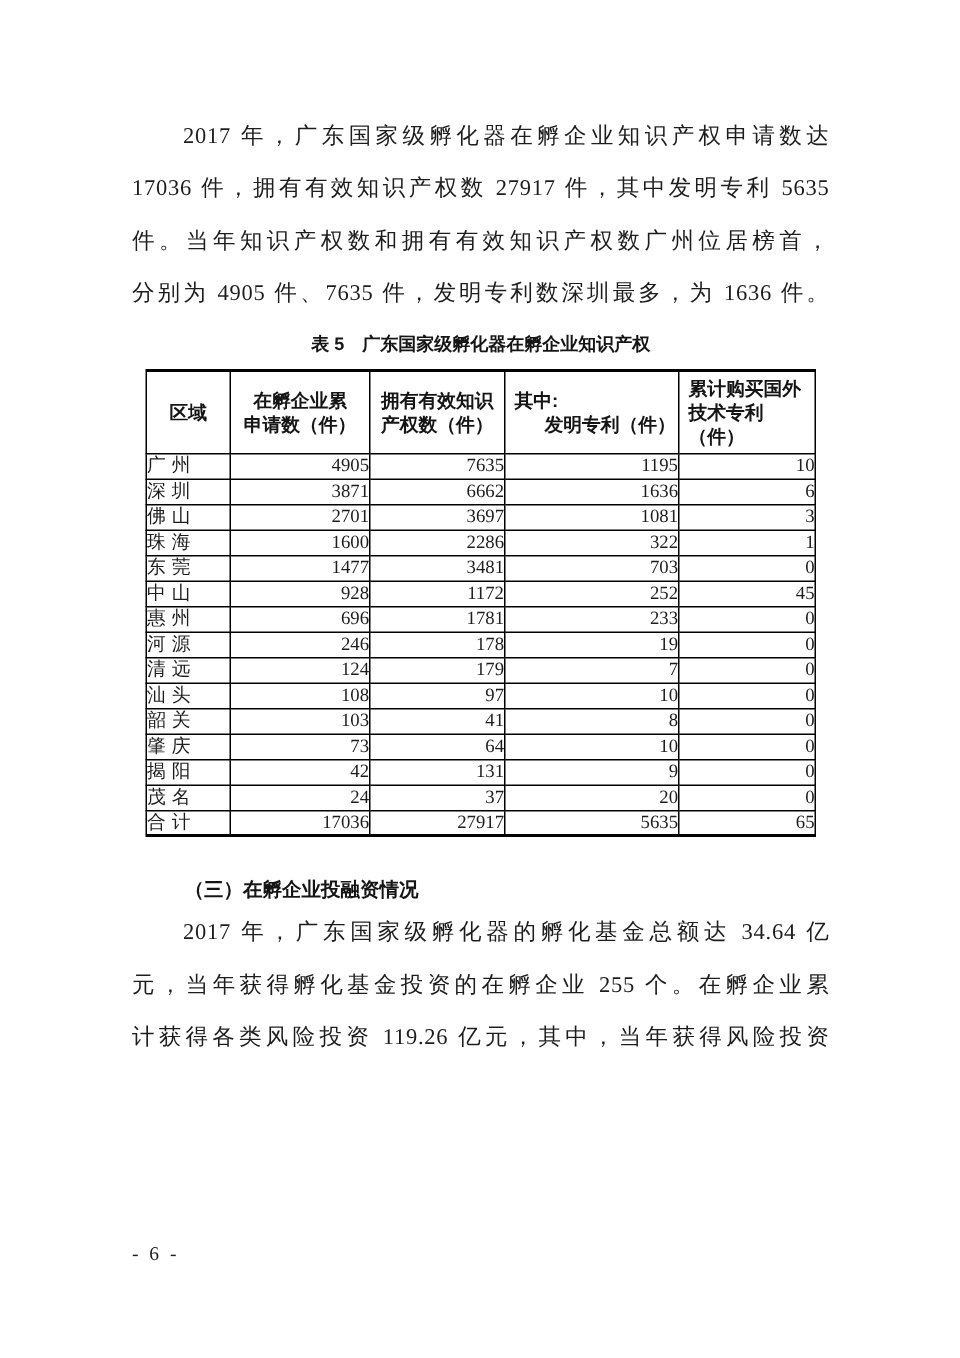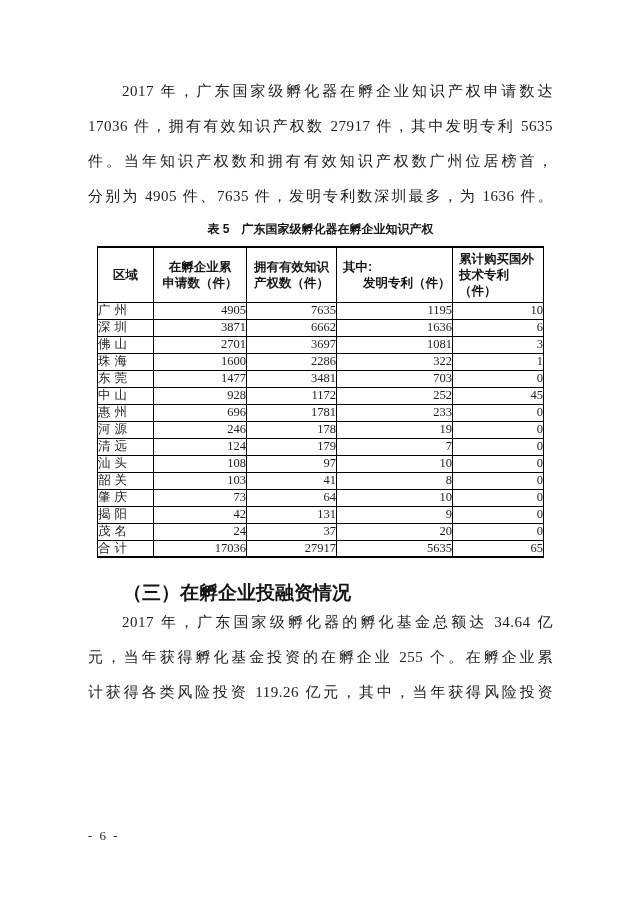--- a/index.html
+++ b/index.html
@@ -74,21 +74,21 @@
     color: #1d1d1d;
   }
   td.region { text-align: left; padding-left: 11px; letter-spacing: 4px; }
   td.num { text-align: right; padding-right: 8px; }
 
   .section-heading {
     margin-top: 23px;
     padding-left: 35px;
     font-family: "Liberation Sans", "DejaVu Sans", sans-serif;
     font-weight: bold;
-    font-size: 19px;
+    font-size: 13px;
     line-height: 23px;
     height: 23px;
     color: #151515;
     white-space: nowrap;
   }
 
   .page-number {
     position: absolute;
     left: 88px;
     top: 828px;

